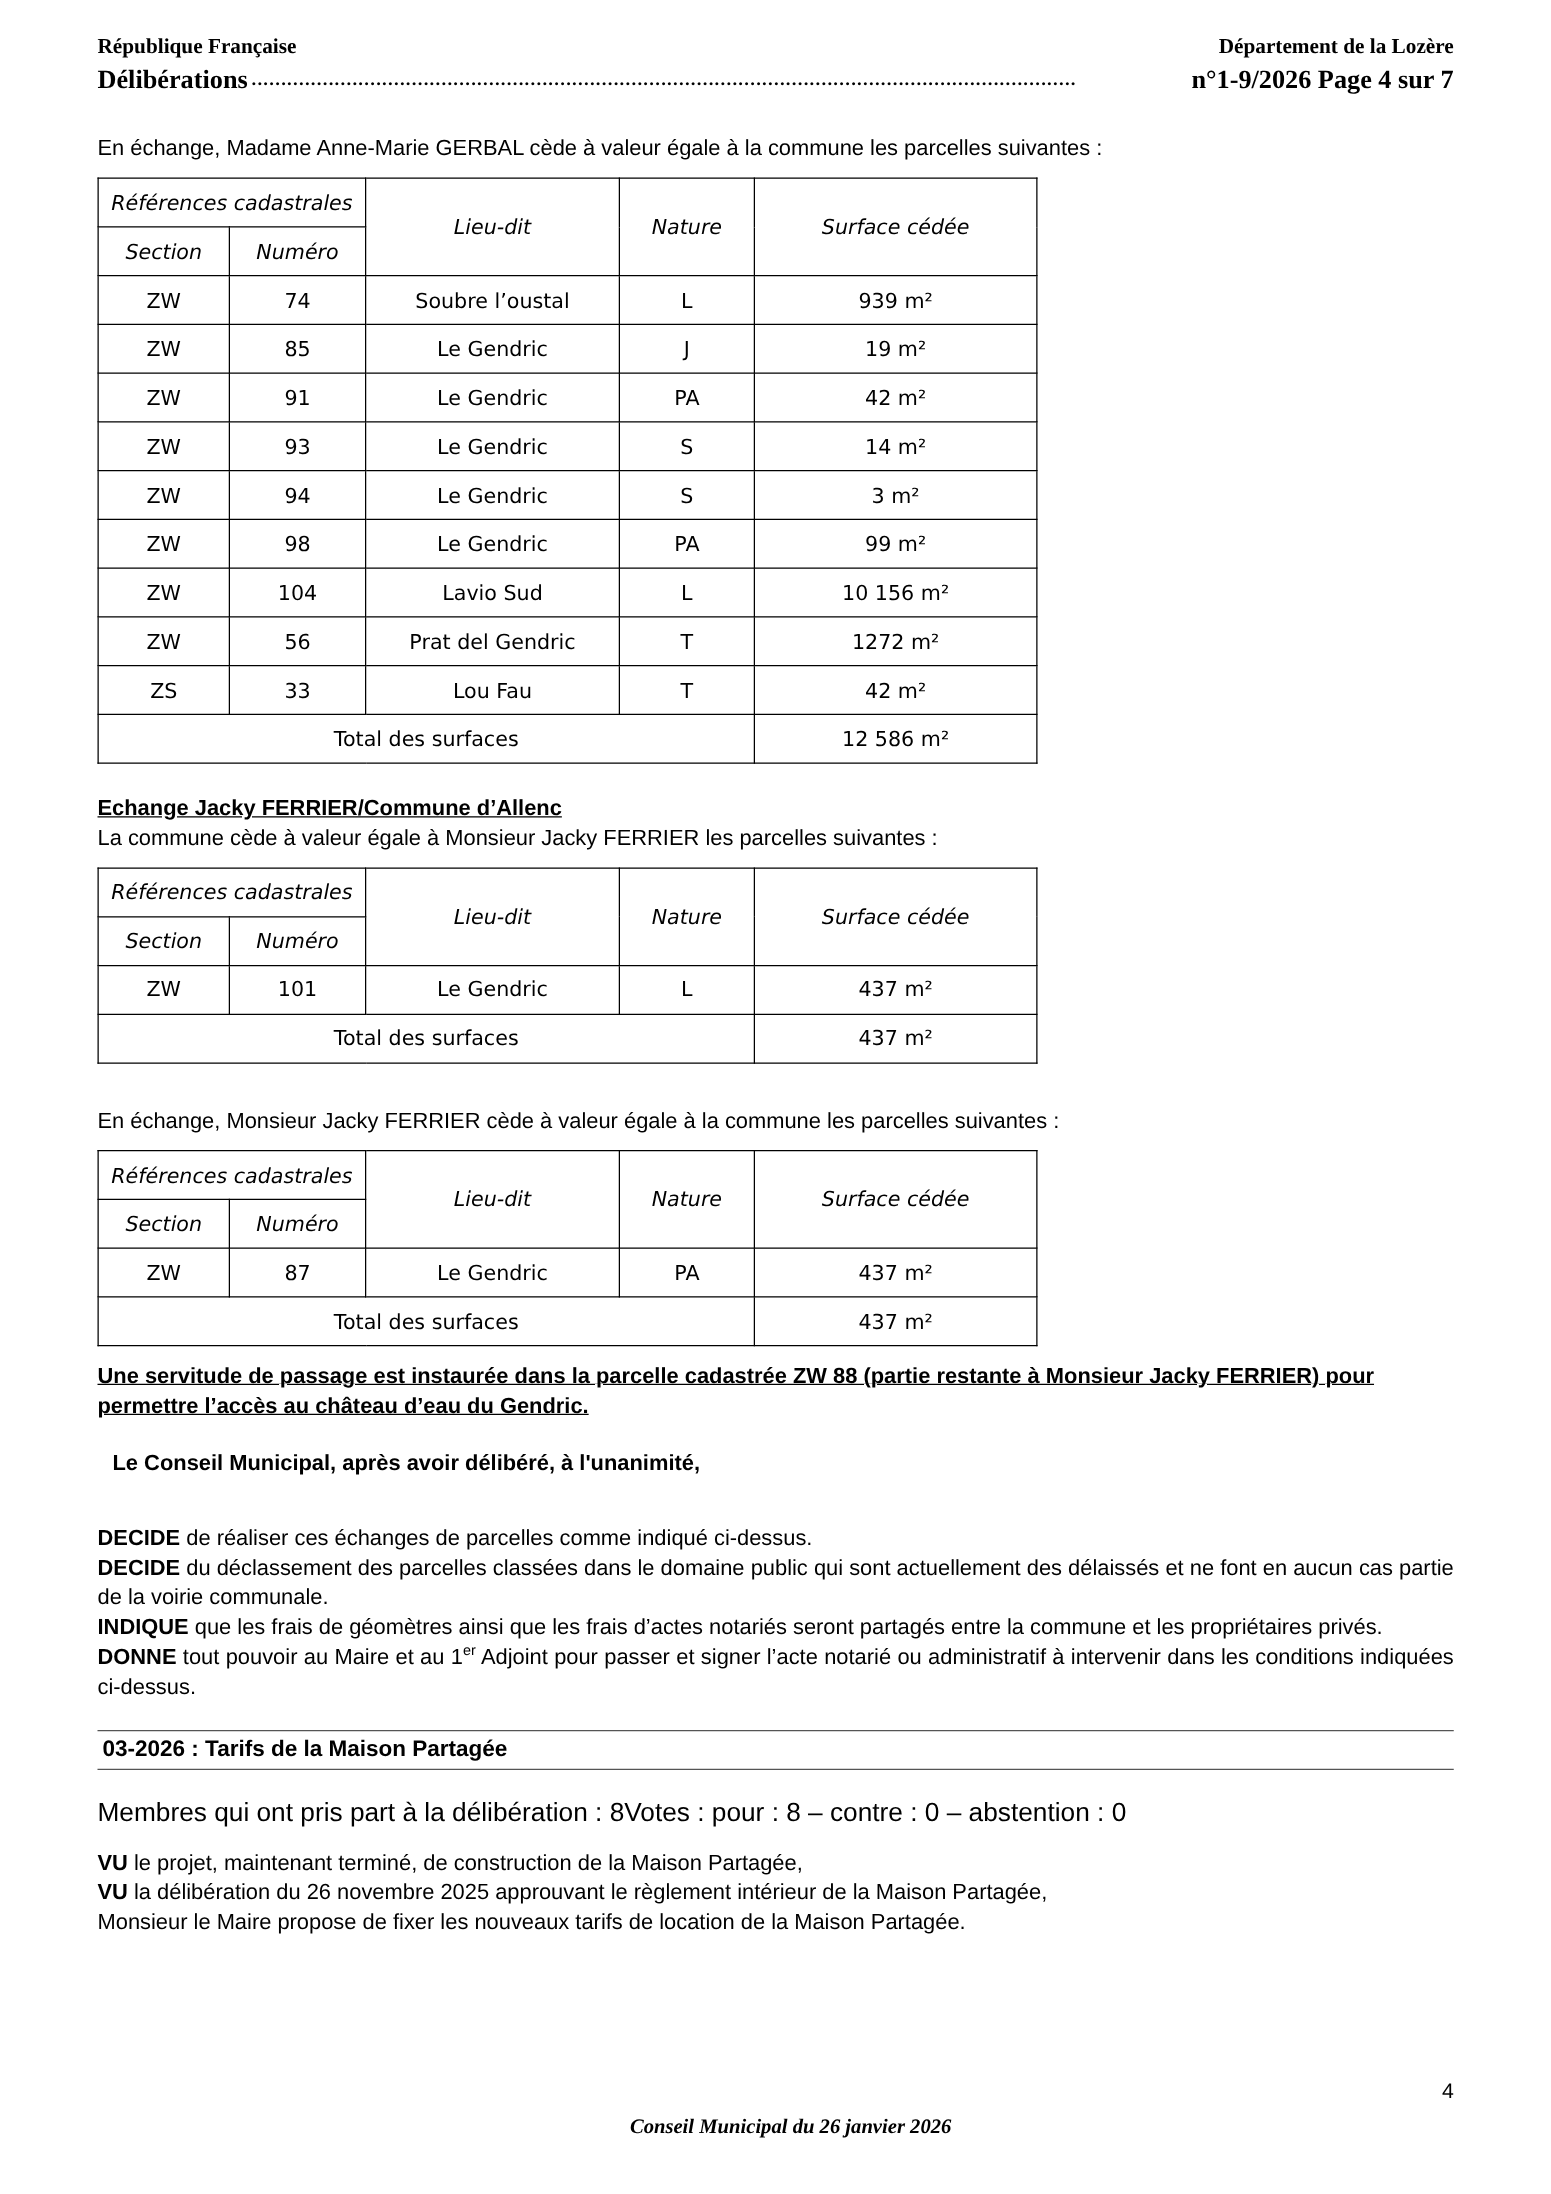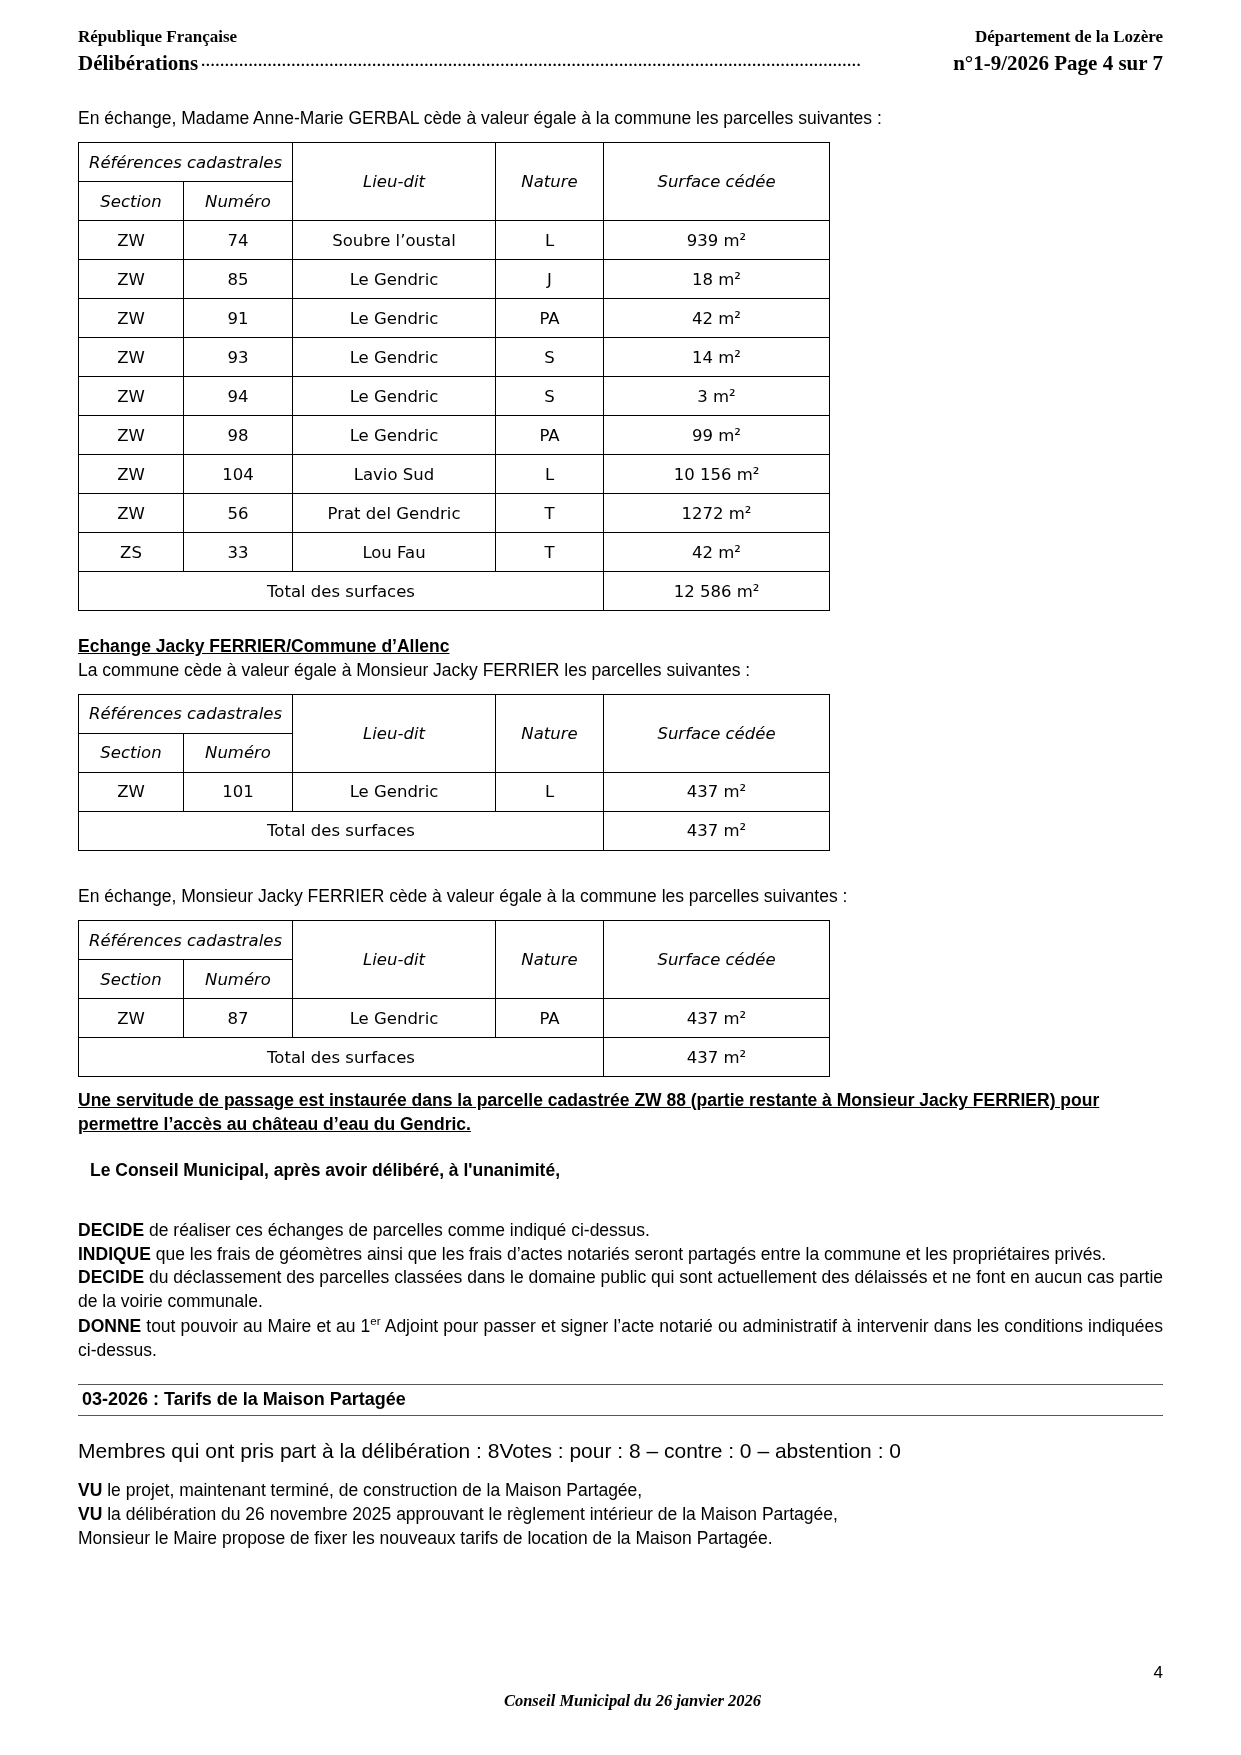--- a/index.html
+++ b/index.html
@@ -26,21 +26,21 @@
     font-size: 17px;
     line-height: 1.28;
   }
   .hdr-row1 {
     display: flex;
     justify-content: space-between;
     align-items: baseline;
   }
   .hdr-row2 {
     display: flex;
-    align-items: center;
+    align-items: flex-end;
     font-size: 21px;
     white-space: nowrap;
     margin-top: 2px;
   }
   .hdr-dots {
     flex: 1 1 auto;
     overflow: hidden;
     font-size: 15px;
     letter-spacing: 1px;
     padding: 0 3px;
@@ -202,21 +202,21 @@
           <td>74</td>
           <td>Soubre l’oustal</td>
           <td>L</td>
           <td>939 m²</td>
         </tr>
         <tr class="cellrow">
           <td>ZW</td>
           <td>85</td>
           <td>Le Gendric</td>
           <td>J</td>
-          <td>18 m²</td>
+          <td>19 m²</td>
         </tr>
         <tr class="cellrow">
           <td>ZW</td>
           <td>91</td>
           <td>Le Gendric</td>
           <td>PA</td>
           <td>42 m²</td>
         </tr>
         <tr class="cellrow">
           <td>ZW</td>
@@ -345,24 +345,24 @@
 
   <p class="bold-underline" style="margin-top:12px;">Une servitude de passage est instaurée dans la parcelle cadastrée ZW 88 (partie restante à Monsieur Jacky FERRIER) pour permettre l’accès au château d’eau du Gendric.</p>
 
   <p class="bold-line" style="margin-top:22px;">Le Conseil Municipal, après avoir délibéré, à l'unanimité,</p>
 
   <div class="decide-block">
     <div>
       <b>DECIDE</b><span> de réaliser ces échanges de parcelles comme indiqué ci-dessus.</span>
     </div>
     <div>
+      <b>DECIDE</b><span> du déclassement des parcelles classées dans le domaine public qui sont actuellement des délaissés et ne font en aucun cas partie de la voirie communale.</span>
+    </div>
+    <div>
       <b>INDIQUE</b><span> que les frais de géomètres ainsi que les frais d’actes notariés seront partagés entre la commune et les propriétaires privés.</span>
-    </div>
-    <div>
-      <b>DECIDE</b><span> du déclassement des parcelles classées dans le domaine public qui sont actuellement des délaissés et ne font en aucun cas partie de la voirie communale.</span>
     </div>
     <div>
       <b>DONNE</b><span id="donne-text"> tout pouvoir au Maire et au 1<sup>er</sup> Adjoint pour passer et signer l’acte notarié ou administratif à intervenir dans les conditions indiquées ci-dessus.</span>
     </div>
   </div>
 
   <div class="res-bar">
     <span>03-2026 : Tarifs de la Maison Partagée</span>
   </div>
 

